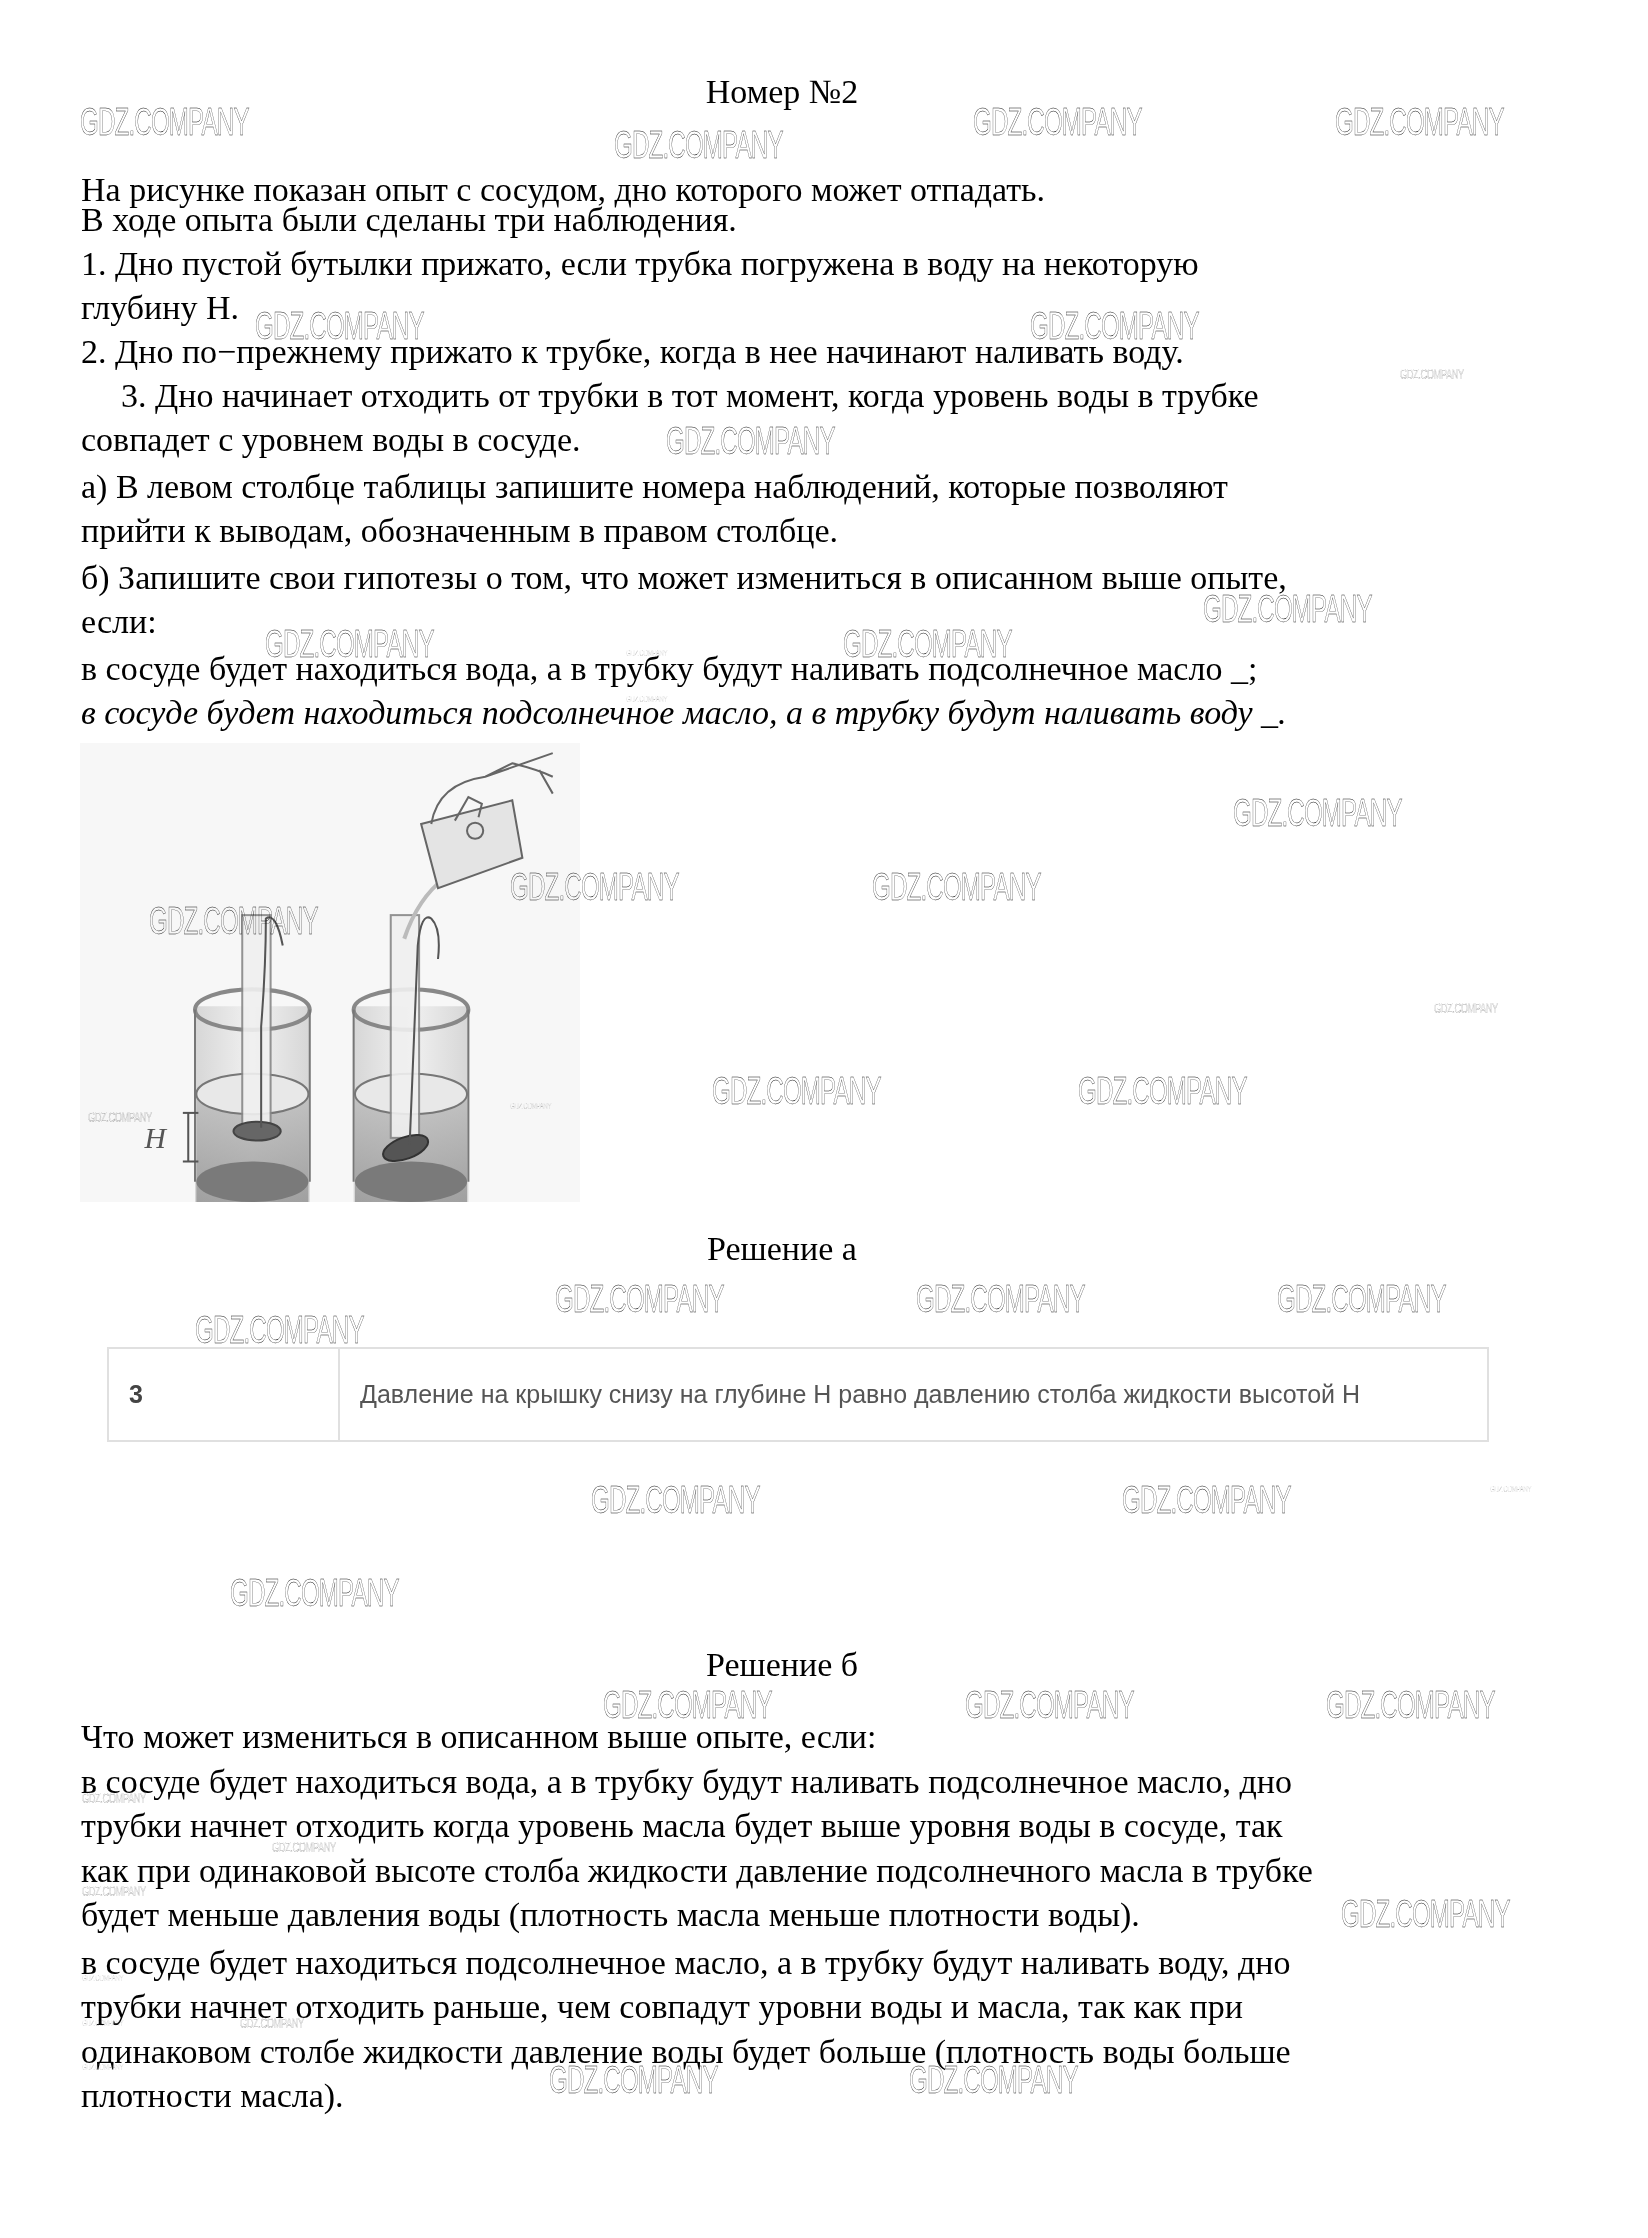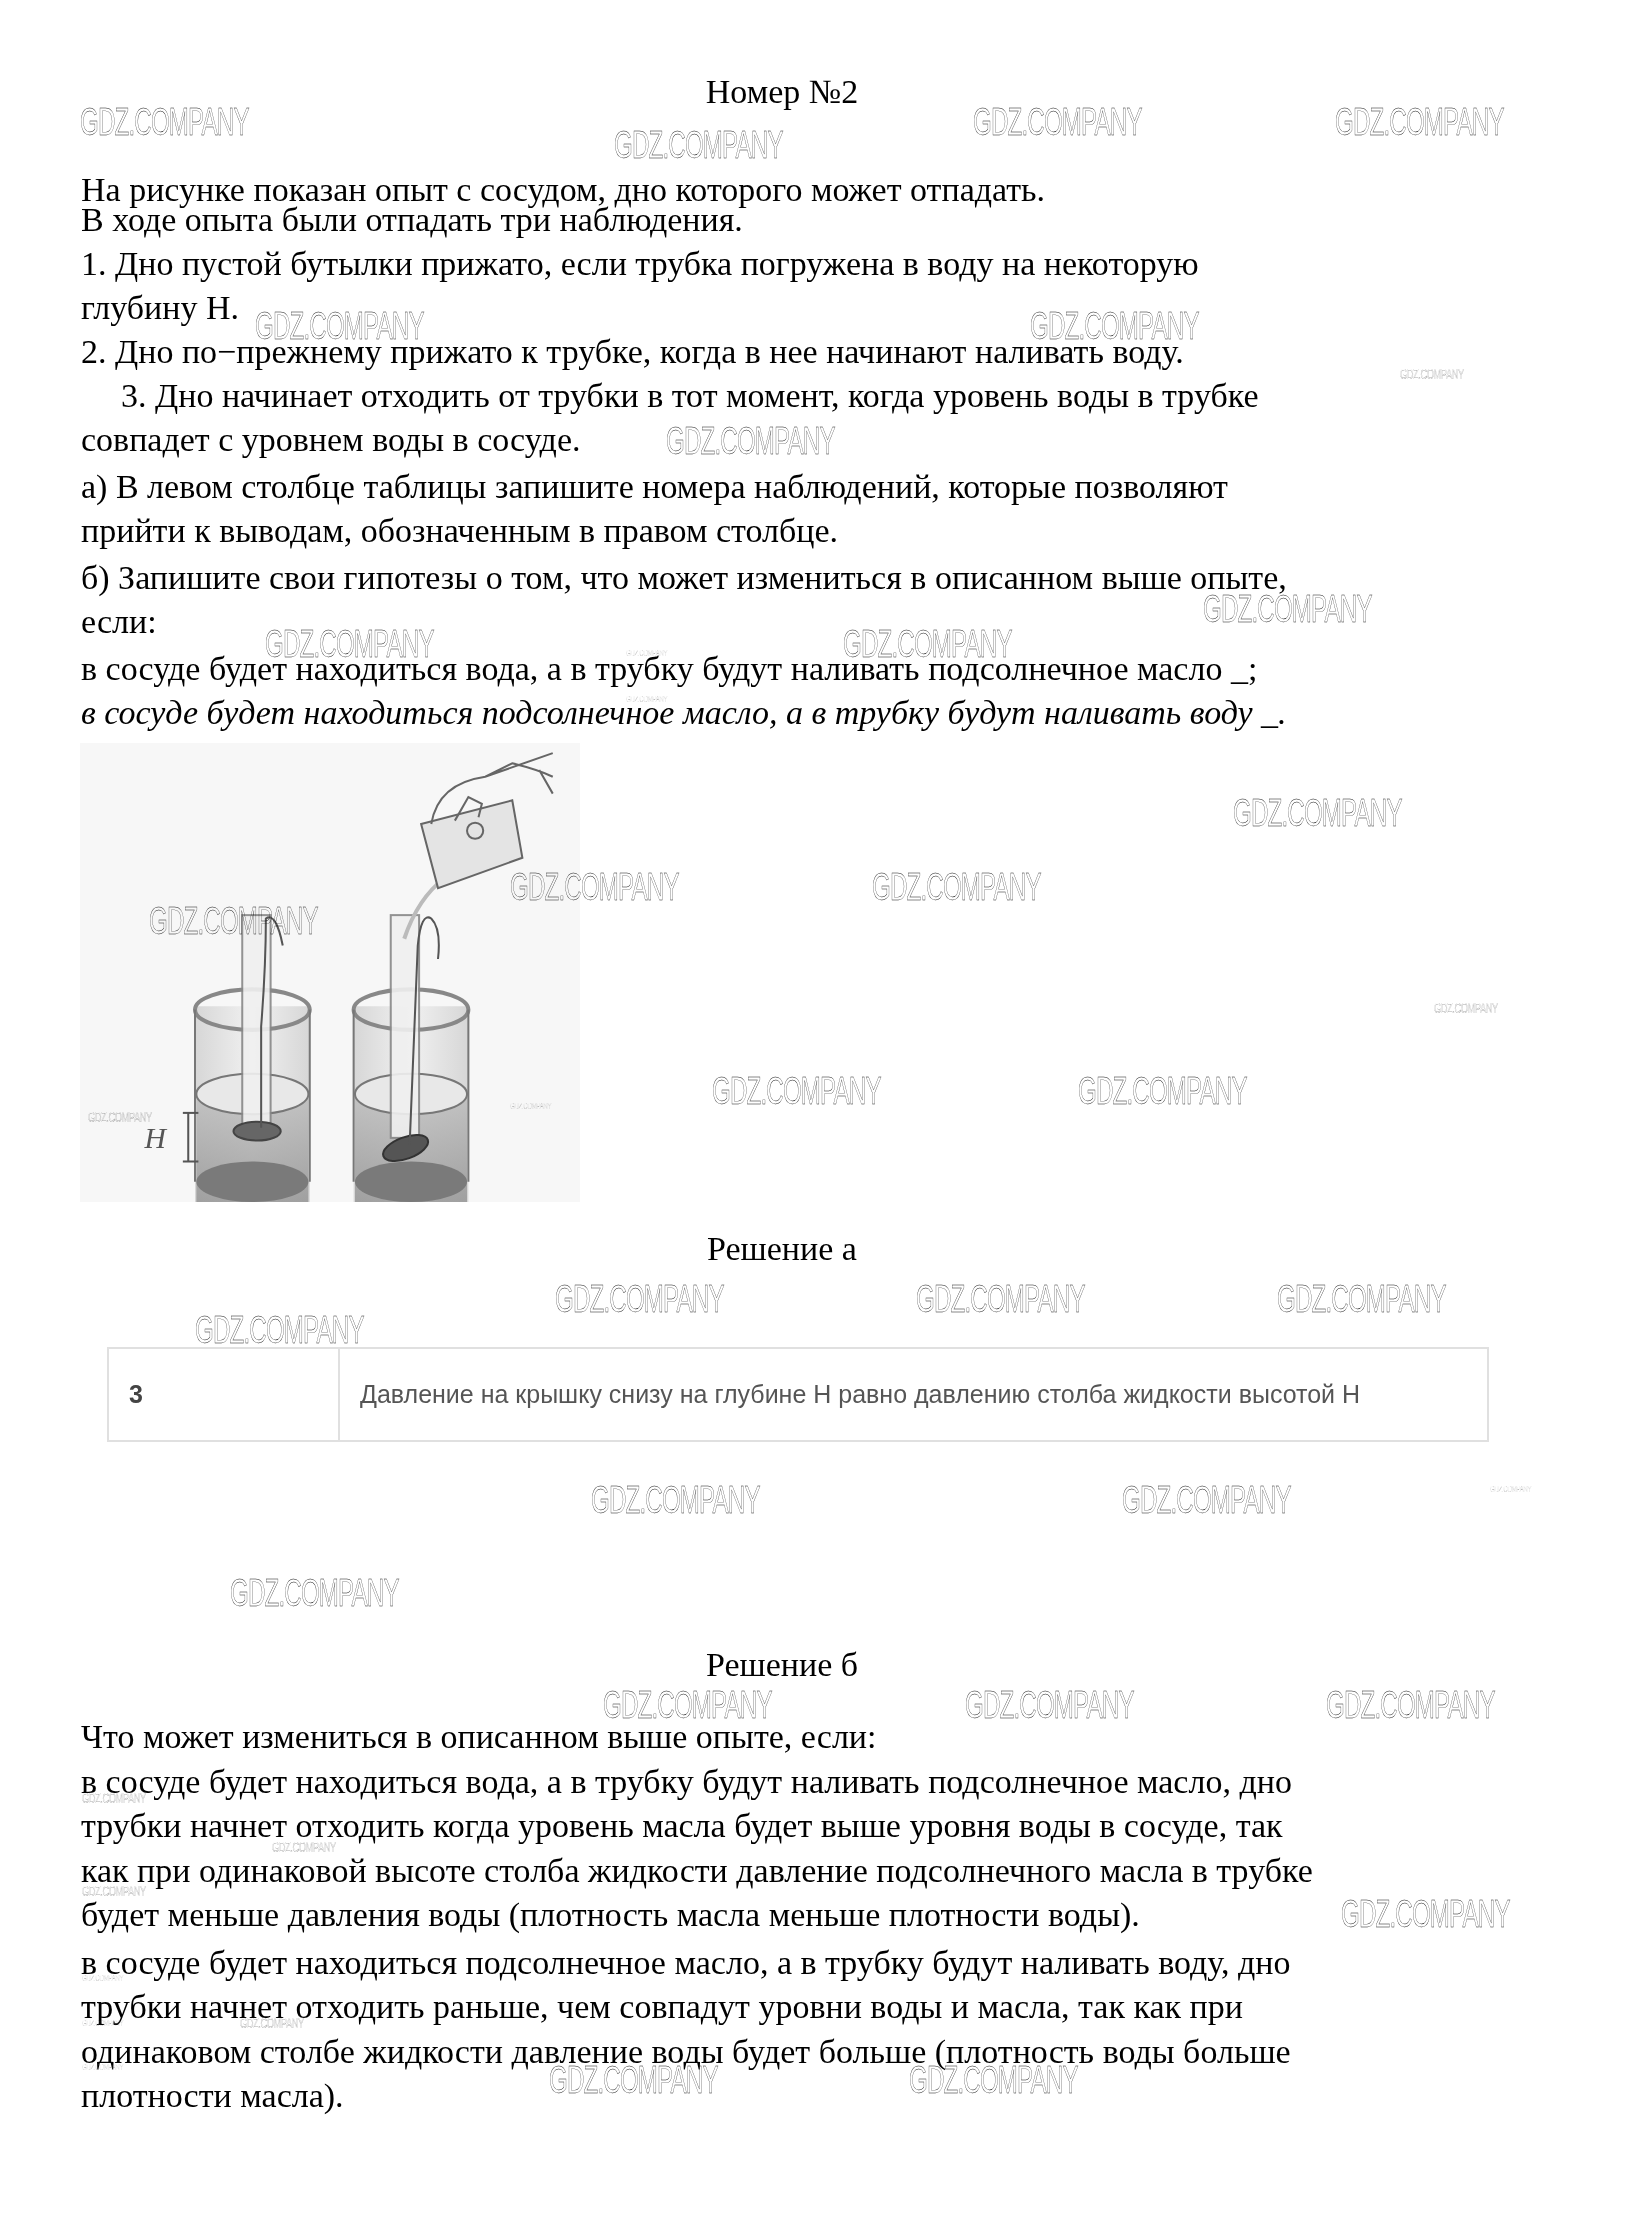--- a/index.html
+++ b/index.html
@@ -17,21 +17,21 @@
   .tbl td { height: 91px; }
   .tbl td.num { font-weight: bold; color: #444; width: 189px; }
   .tbl tr.alt td { background: #f7f7f7; }
 </style>
 </head>
 <body>
 
 <div class="center" style="top:70px;">Номер №2</div>
 
 <div class="line" style="top:168px;">На рисунке показан опыт с сосудом, дно которого может отпадать.</div>
-<div class="line" style="top:198px;">В ходе опыта были отпадать три наблюдения.</div>
+<div class="line" style="top:198px;">В ходе опыта были сделаны три наблюдения.</div>
 <div class="line" style="top:242px;">1. Дно пустой бутылки прижато, если трубка погружена в воду на некоторую</div>
 <div class="line" style="top:286px;">глубину H.</div>
 <div class="line" style="top:330px;">2. Дно по−прежнему прижато к трубке, когда в нее начинают наливать воду.</div>
 <div class="line" style="top:374px;margin-left:40px;">3. Дно начинает отходить от трубки в тот момент, когда уровень воды в трубке</div>
 <div class="line" style="top:418px;">совпадет с уровнем воды в сосуде.</div>
 <div class="line" style="top:465px;">а) В левом столбце таблицы запишите номера наблюдений, которые позволяют</div>
 <div class="line" style="top:509px;">прийти к выводам, обозначенным в правом столбце.</div>
 <div class="line" style="top:556px;">б) Запишите свои гипотезы о том, что может измениться в описанном выше опыте,</div>
 <div class="line" style="top:600px;">если:</div>
 <div class="line" style="top:647px;">в сосуде будет находиться вода, а в трубку будут наливать подсолнечное масло _;</div>

